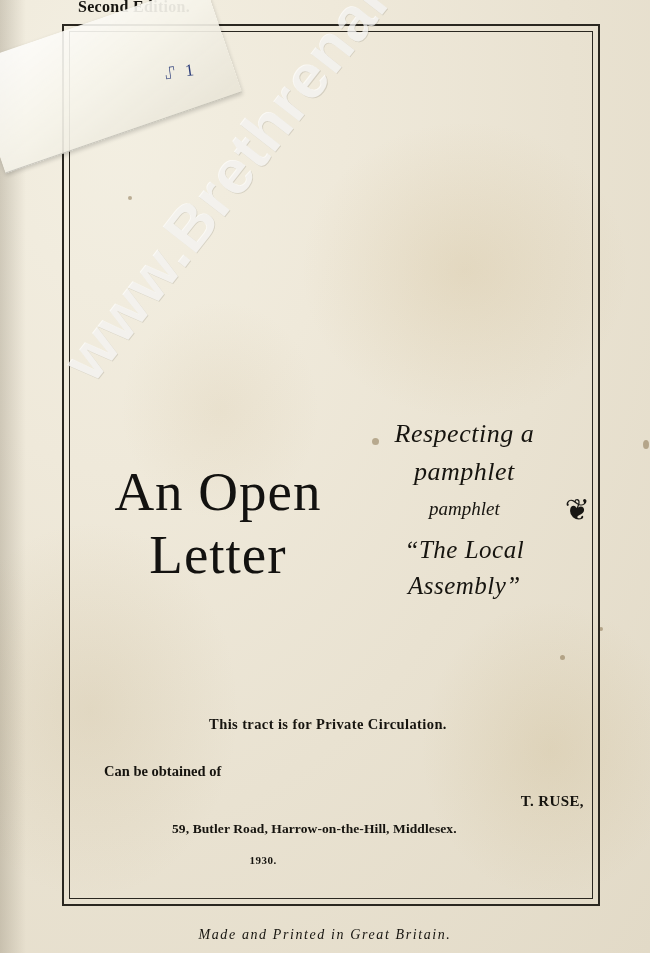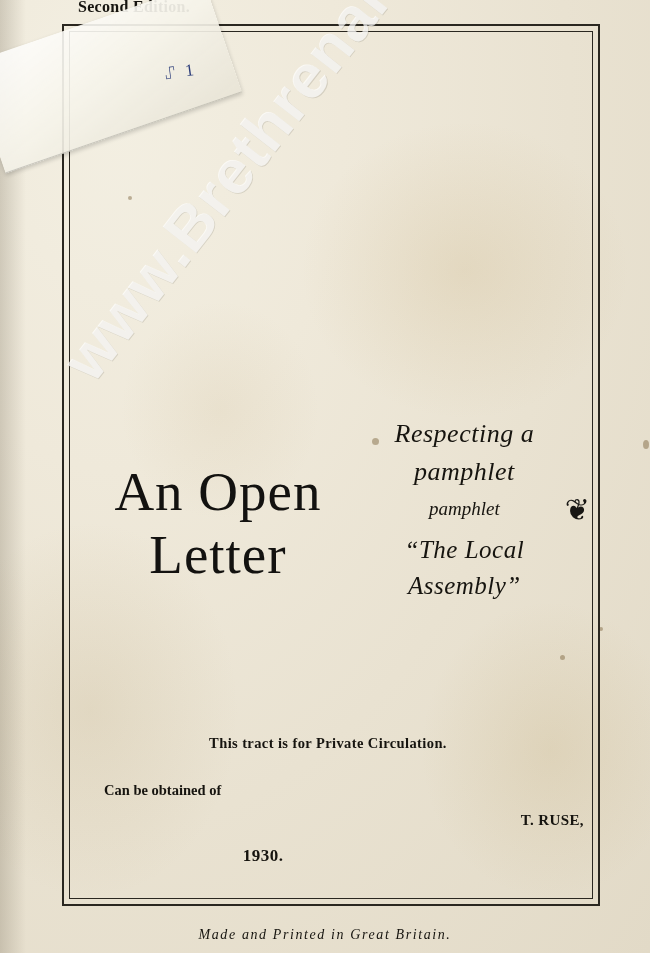--- a/index.html
+++ b/index.html
@@ -203,21 +203,21 @@
     font-size: 13.5px;
     text-align: left;
     padding-left: 100px;
     letter-spacing: 0.1px;
     color: #16140f;
   }
   .year {
     margin-top: 17px;
     font-family: "Liberation Serif", serif;
     font-weight: bold;
-    font-size: 17px;
+    font-size: 11px;
     text-align: center;
     padding-right: 130px;
     letter-spacing: 0.5px;
     color: #16140f;
   }
 
   .imprint {
     position: absolute;
     left: 0;
     right: 0;
@@ -271,20 +271,21 @@
       <div class="sub-2">pamphlet</div>
       <div class="sub-3">“The Local Assembly”</div>
     </div>
 
     <div class="ornament">❦</div>
 
     <div class="footer-block">
       <div class="private">This tract is for Private Circulation.</div>
       <div class="obtain">Can be obtained of</div>
       <div class="name">T. RUSE,</div>
+      <div class="address">59, Butler Road, Harrow-on-the-Hill, Middlesex.</div>
       <div class="year">1930.</div>
     </div>
 
   </div>
 
   <div class="imprint">Made and Printed in Great Britain.</div>
 
   <div class="tape"></div>
   <div class="tape-mark">⑀ 1</div>
 

